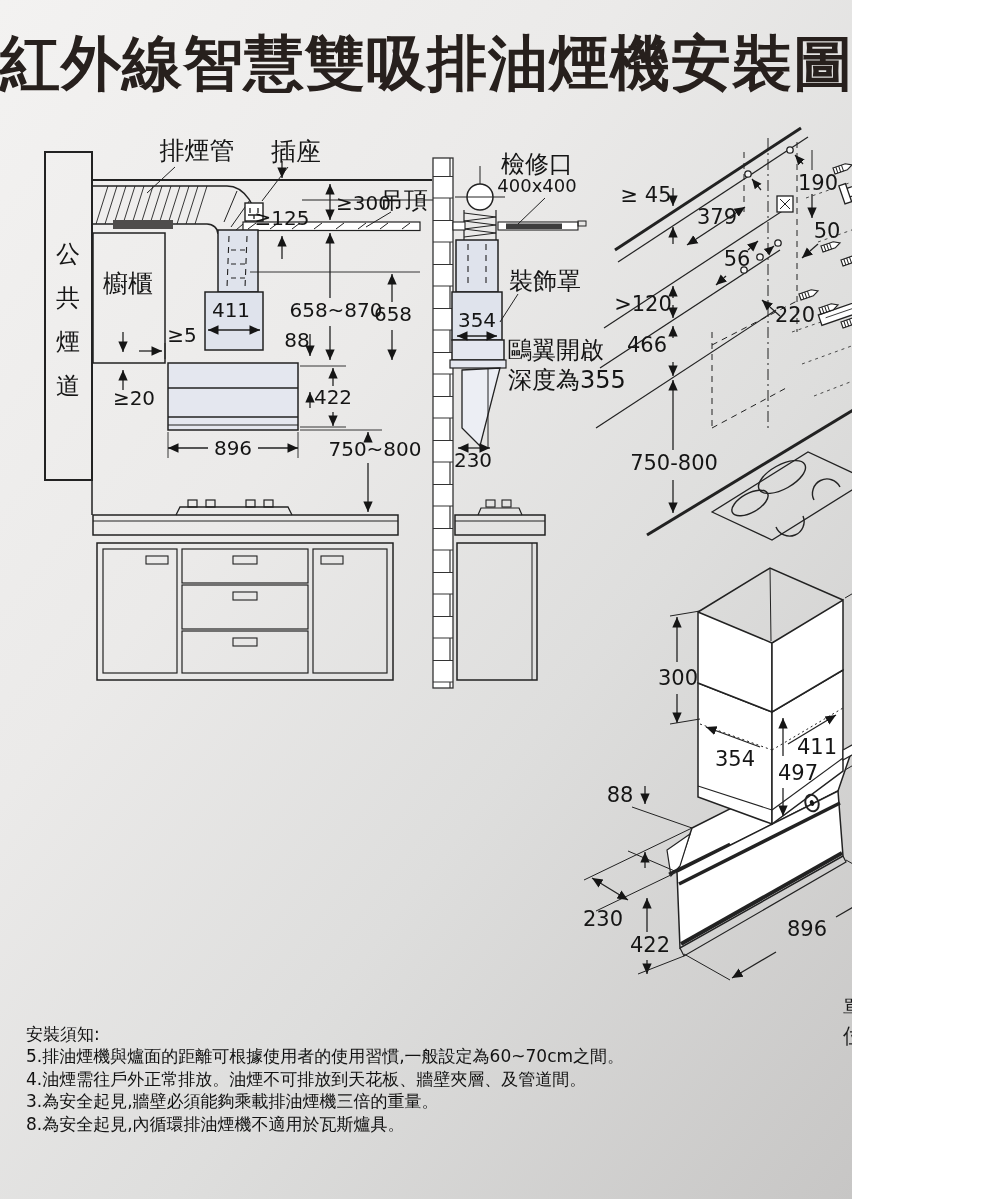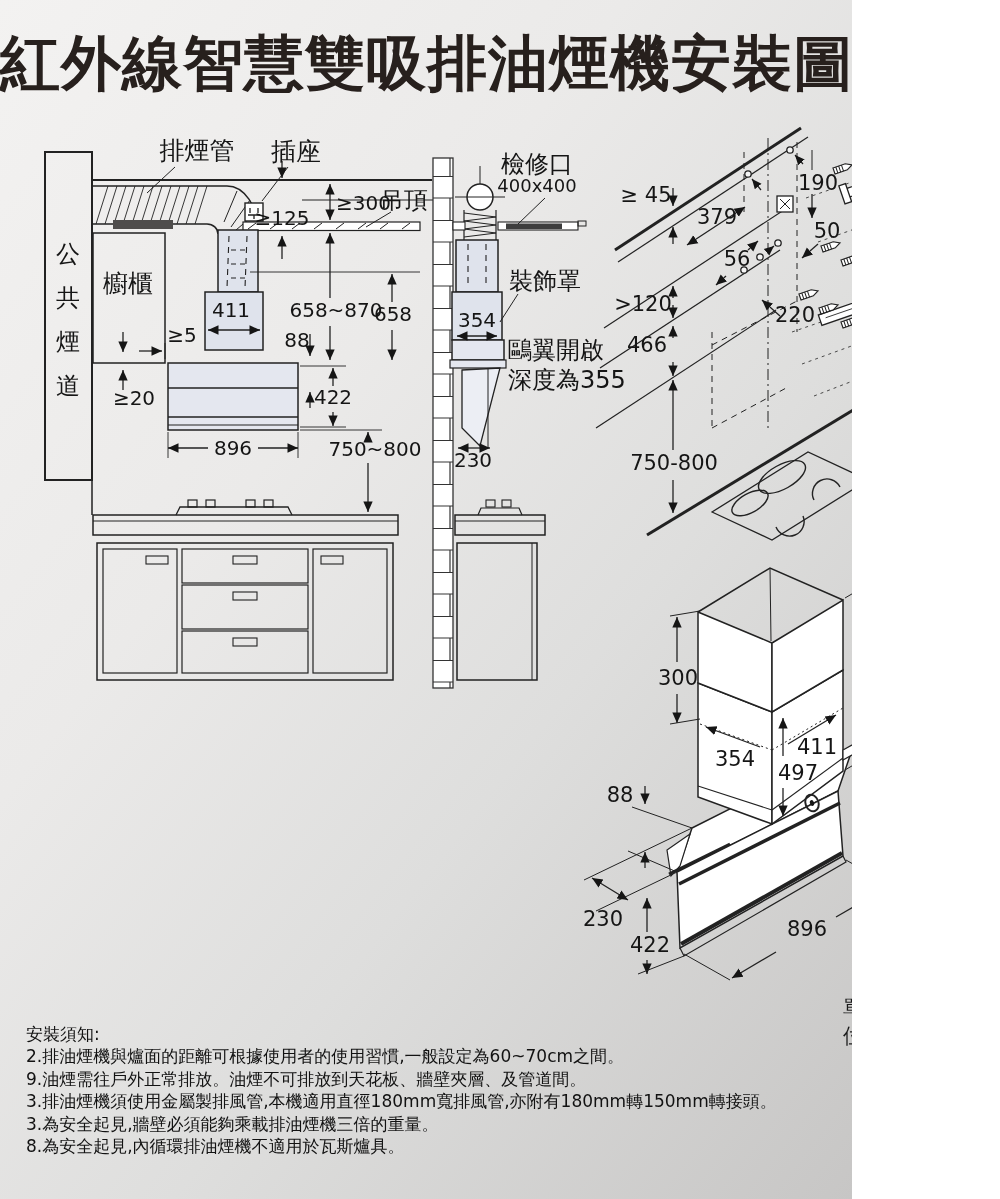--- a/index.html
+++ b/index.html
@@ -383,20 +383,19 @@
         <text class="dm mid" x="807" y="936">896</text>
       </g>
     </g>
   </svg>
 
 
   <div class="unit-label">單位:mm</div>
 
   <div class="notes">
     <div>安裝須知:</div>
-    <div>2.排油煙機與爐面的距離可根據使用者的使用習慣,一般設定為60~70cm之間。</div>
-    <div>9.油煙需往戶外正常排放。油煙不可排放到天花板、牆壁夾層、及管道間。</div>
-    <div>3.排油煙機須使用金屬製排風管,本機適用直徑180mm寬排風管,亦附有180mm轉150mm轉接頭。</div>
+    <div>5.排油煙機與爐面的距離可根據使用者的使用習慣,一般設定為60~70cm之間。</div>
+    <div>4.油煙需往戶外正常排放。油煙不可排放到天花板、牆壁夾層、及管道間。</div>
     <div>3.為安全起見,牆壁必須能夠乘載排油煙機三倍的重量。</div>
     <div>8.為安全起見,內循環排油煙機不適用於瓦斯爐具。</div>
   </div>
 
 </div>
 
 </body></html>

